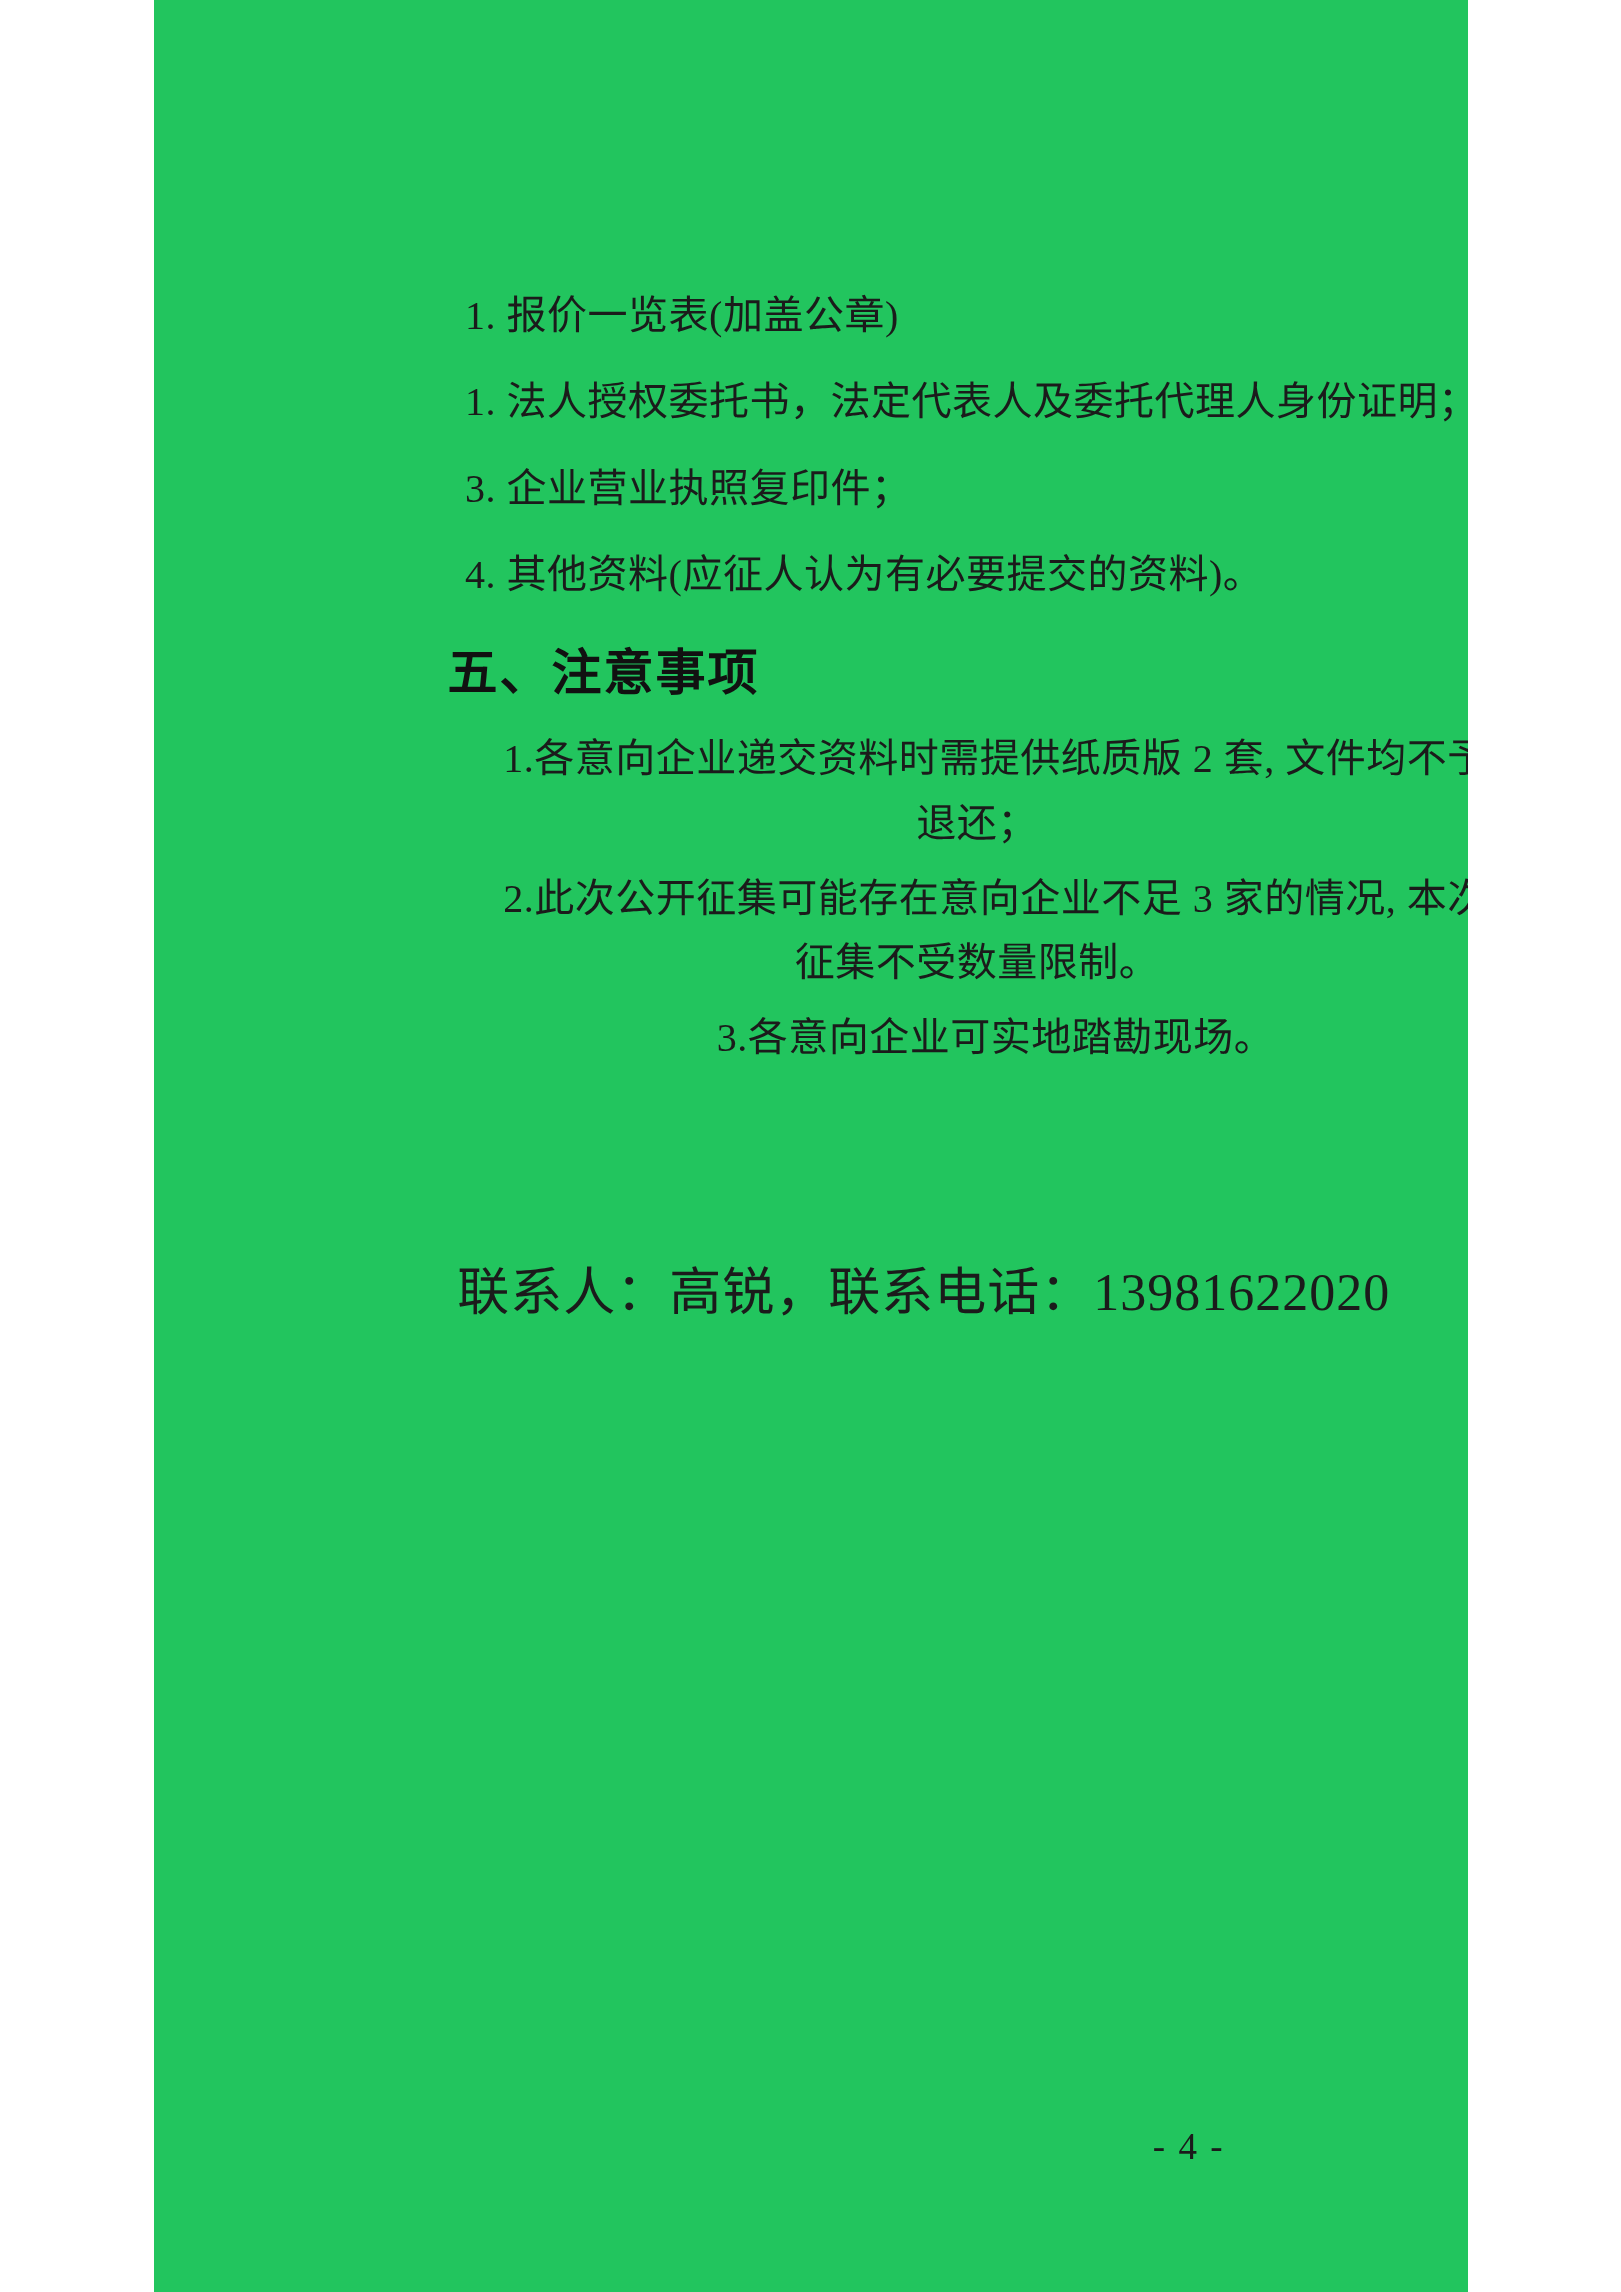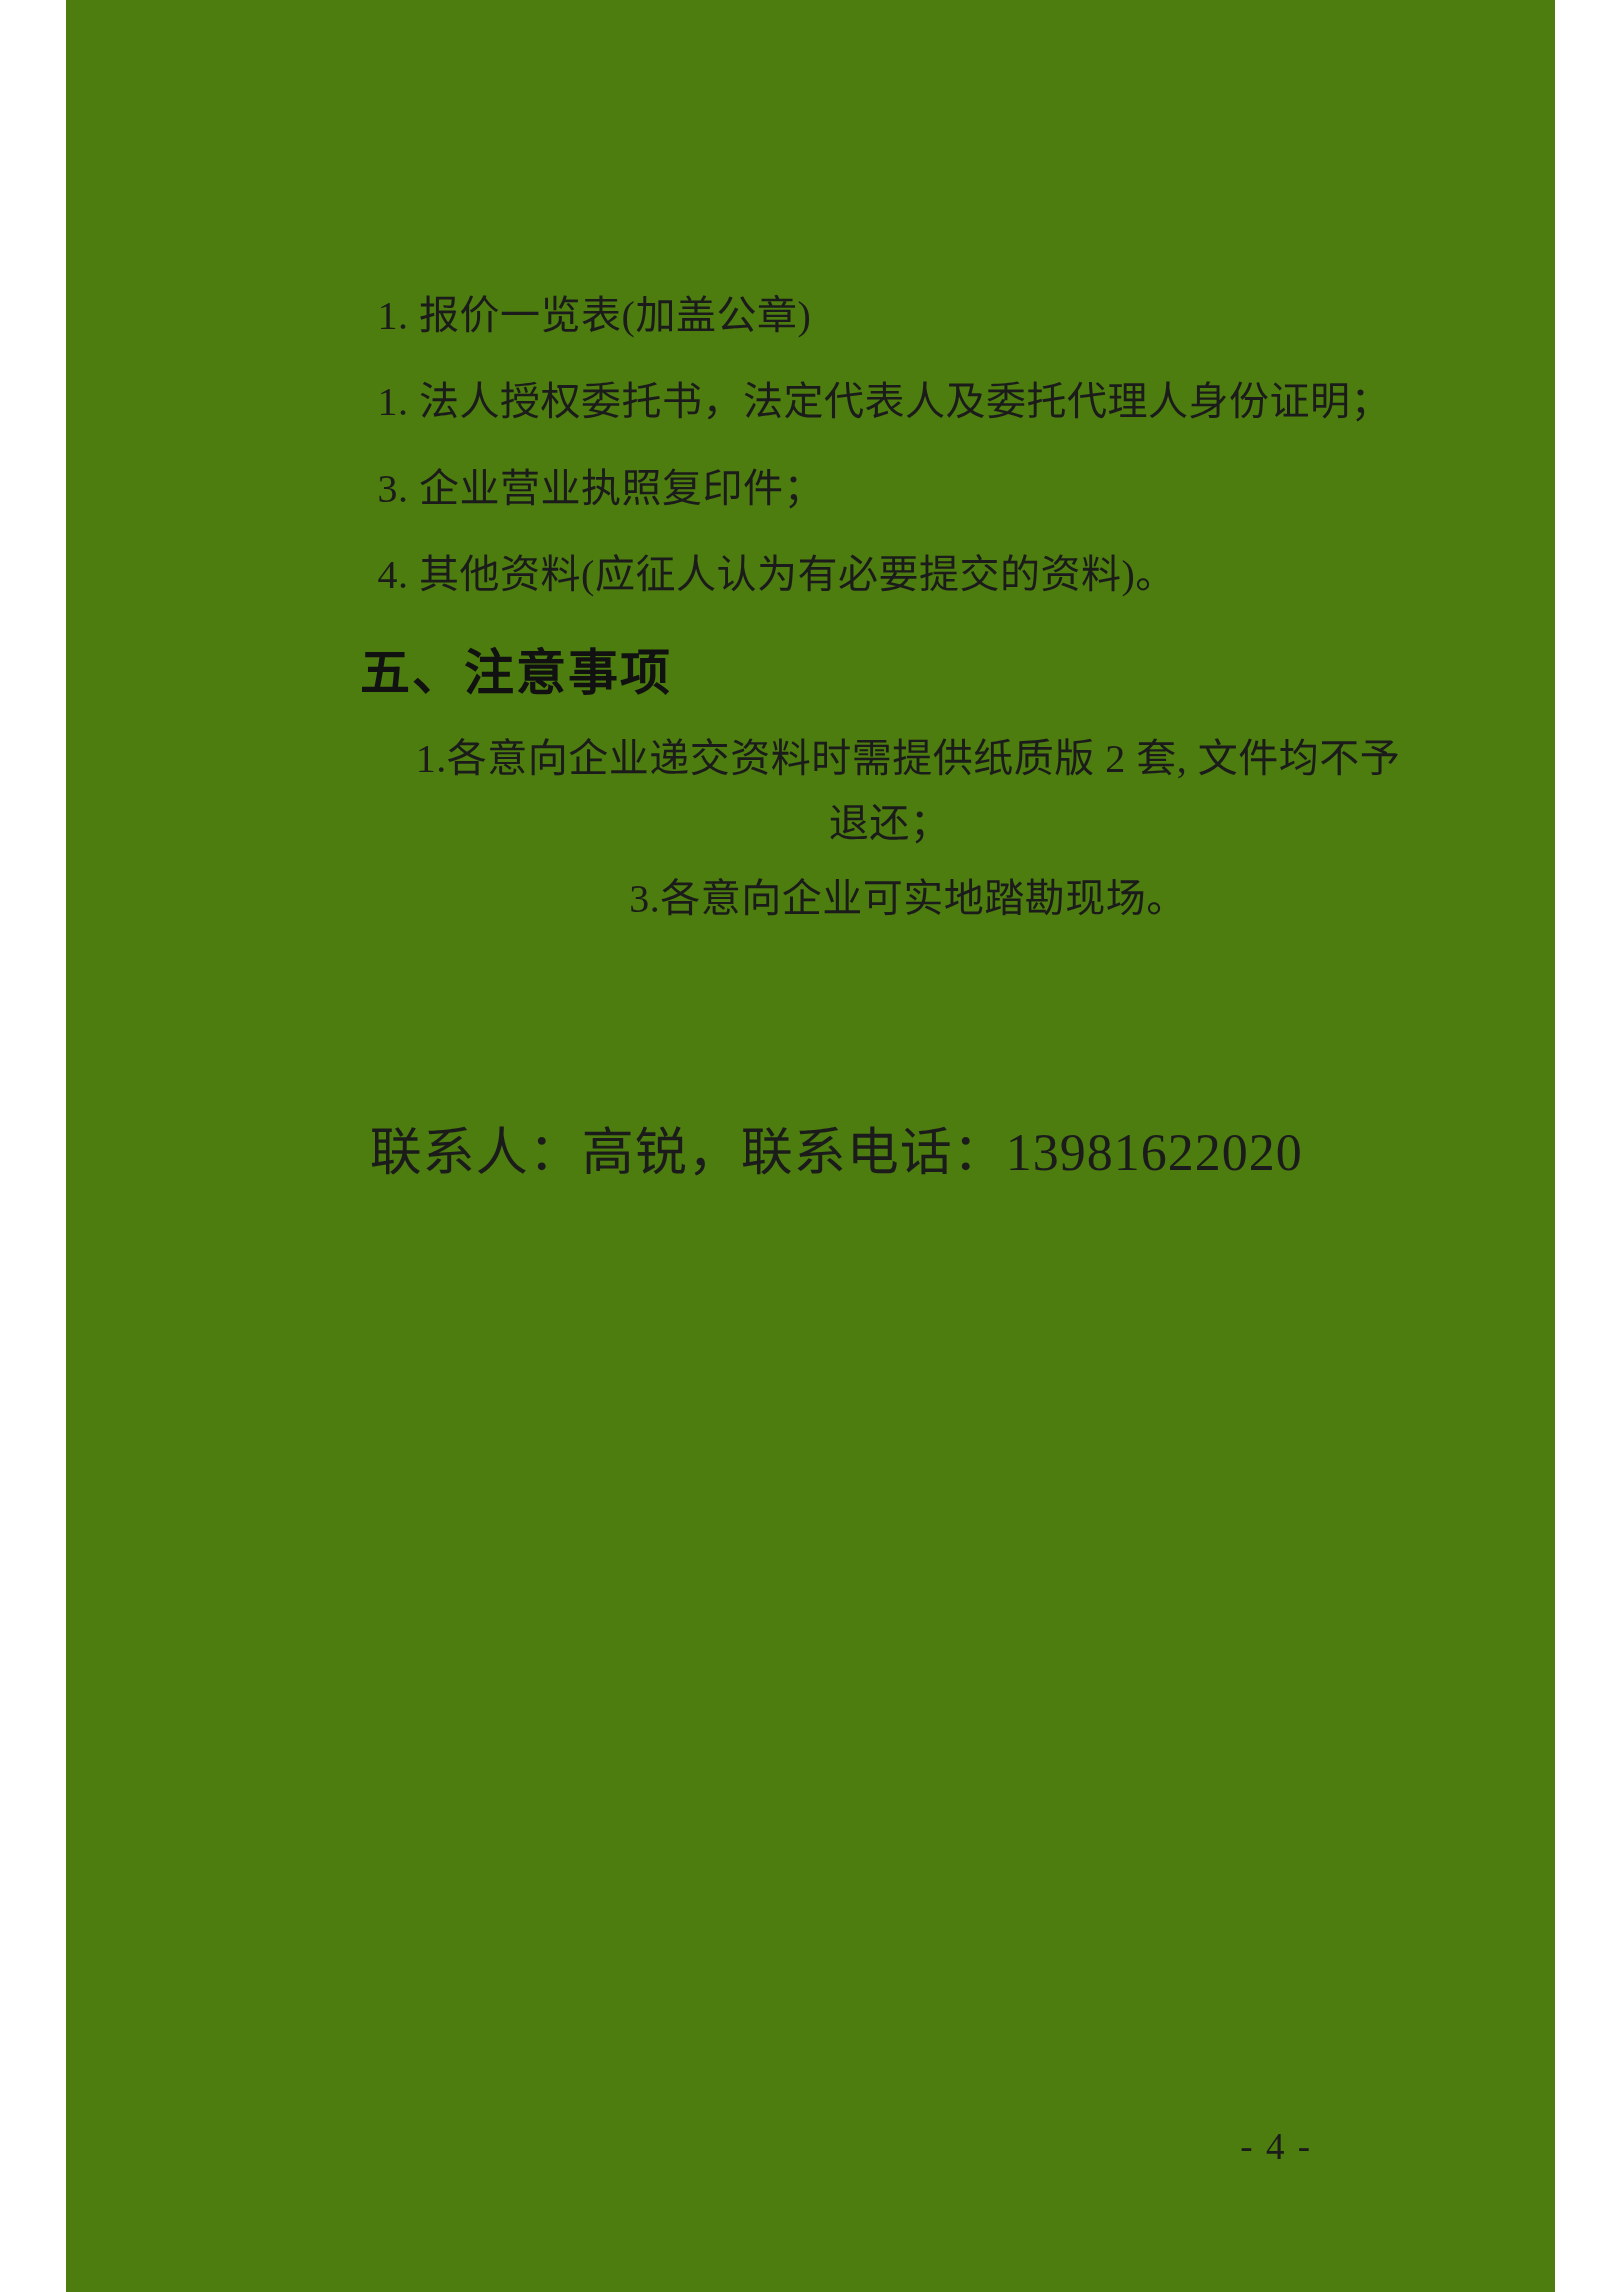--- a/index.html
+++ b/index.html
@@ -7,24 +7,24 @@
     margin: 0;
     padding: 0;
     background: #ffffff;
   }
   body {
     font-family: "Liberation Serif", "DejaVu Serif", serif;
     color: #1a1a1a;
   }
   .page {
     position: relative;
-    width: 1489px;
+    width: 1314px;
     height: 2293px;
     margin: 0 auto;
-    background: #4d7c0f;
+    background: #22c55e;
     overflow: hidden;
     box-sizing: border-box;
   }
   .content {
     position: absolute;
     left: 294px;
     top: 284px;
     width: 1059px;
   }
   .para {
@@ -81,20 +81,21 @@
   <div class="content">
 
     <p class="para list-item">1. 报价一览表(加盖公章)</p>
     <p class="para list-item">1. 法人授权委托书，法定代表人及委托代理人身份证明；</p>
     <p class="para list-item">3. 企业营业执照复印件；</p>
     <p class="para list-item">4. 其他资料(应征人认为有必要提交的资料)。</p>
 
     <h2 class="section-heading">五、注意事项</h2>
 
     <p class="para para-wrap">1.各意向企业递交资料时需提供纸质版 2 套, 文件均不予退还；</p>
+    <p class="para para-wrap">2.此次公开征集可能存在意向企业不足 3 家的情况, 本次征集不受数量限制。</p>
     <p class="para para-wrap">3.各意向企业可实地踏勘现场。</p>
 
     <div class="spacer-big"></div>
 
     <p class="contact">联系人：高锐，联系电话：13981622020</p>
 
   </div>
 
   <div class="page-number">- 4 -</div>
 

